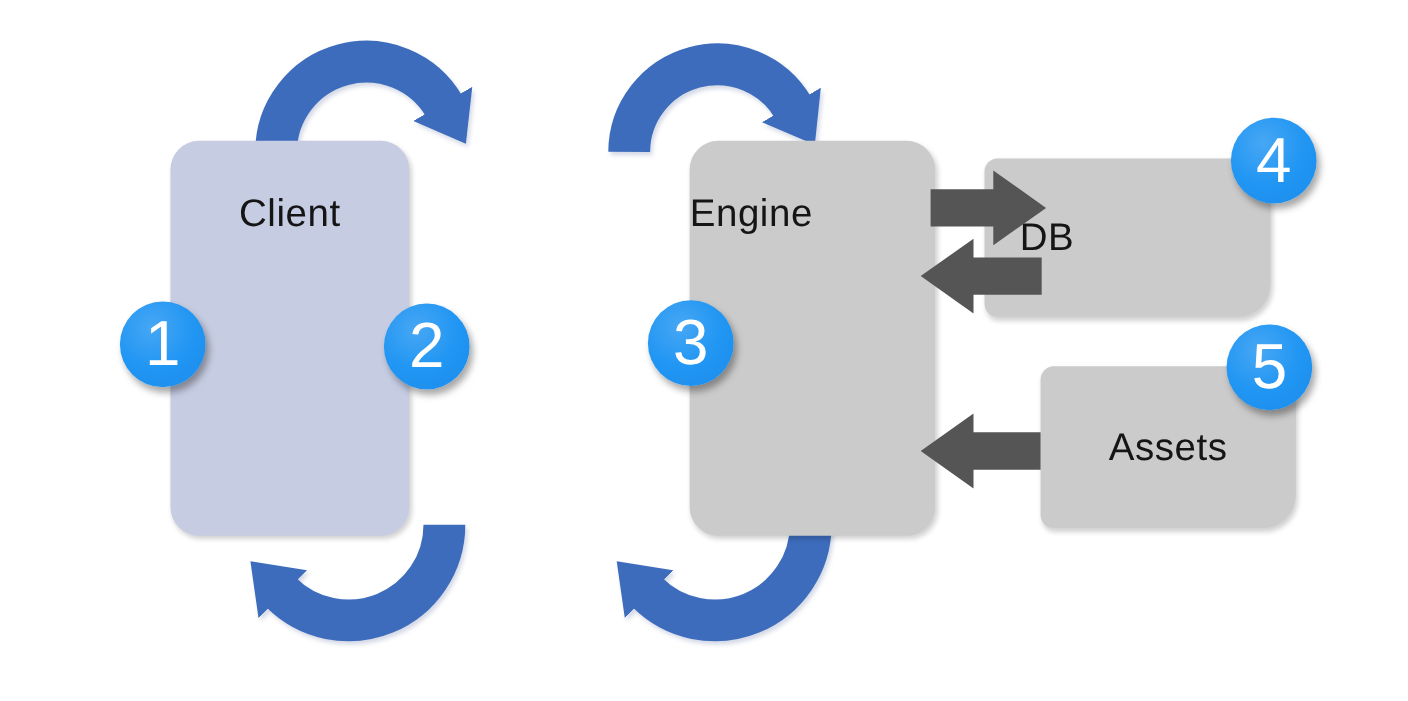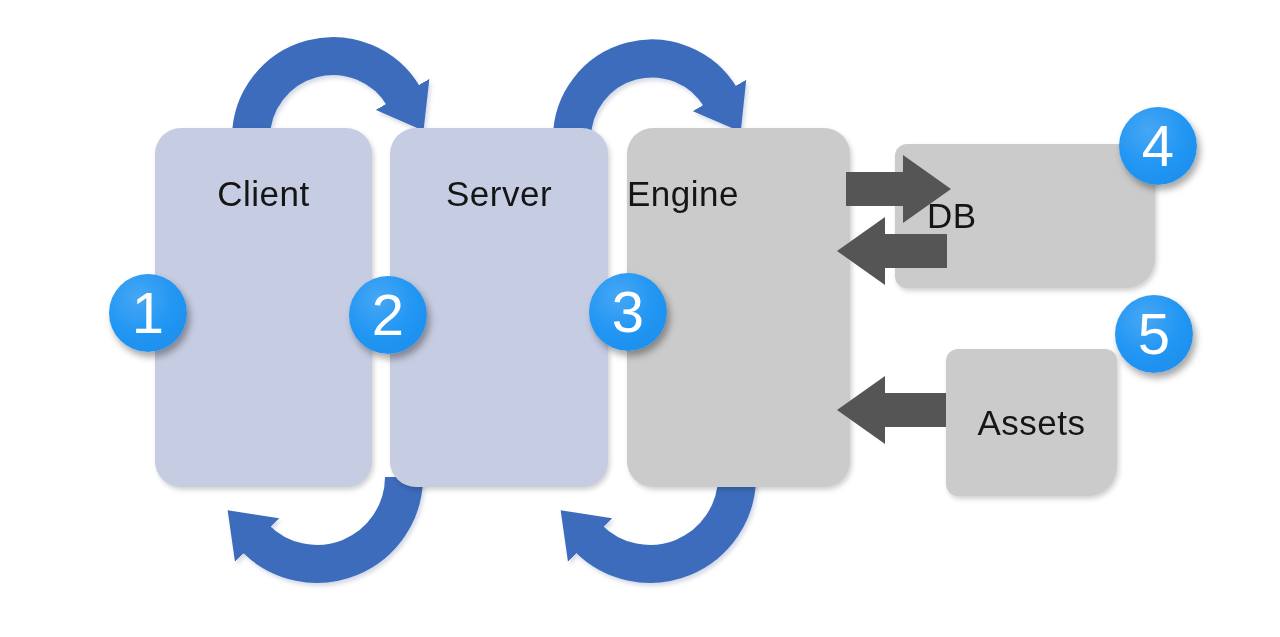--- a/index.html
+++ b/index.html
@@ -31,23 +31,23 @@
   .node.server{left:390px;top:128px;width:218px;height:359px;text-align:center;}
   .node.engine{left:627px;top:128px;width:223px;height:359px;border-radius:26px;}
   .node.client .label,.node.server .label,.node.engine .label{margin-top:46px;}
   .node.db{
     left:895px;top:144px;width:260px;height:144px;
     border-radius:12px 12px 30px 12px;
     display:flex;align-items:center;
   }
   .node.db .label{margin-left:32px;}
   .node.assets{
-    left:946px;top:333px;width:171px;height:147px;
+    left:946px;top:333px;width:232px;height:147px;
     border-radius:12px 12px 30px 12px;
-    display:flex;align-items:center;justify-content:center;margin-top:16px;
+    display:flex;align-items:center;justify-content:center;
   }
   .badge{
     position:absolute;
     z-index:4;
     width:78px;height:78px;
     border-radius:50%;
     background:radial-gradient(circle at 38% 30%, #47a7f4 0%, #2196f3 50%, #1c8beb 100%);
     box-shadow:3px 5px 7px rgba(0,0,0,0.35);
     color:#ffffff;
     font-size:58px;
@@ -77,23 +77,20 @@
       <path class="arcpath" d="M 251 138 A 82 82 0 0 1 404 97" marker-end="url(#headBlue)"></path>
       <path class="arcpath" d="M 572 138 A 80 80 0 0 1 721 98" marker-end="url(#headBlue)"></path>
       <path class="arcpath" d="M 404 477 A 87 87 0 0 1 255 538" marker-end="url(#headBlue)"></path>
       <path class="arcpath" d="M 737 477 A 87 87 0 0 1 588 538" marker-end="url(#headBlue)"></path>
     </g>
   </svg>
 
   <div class="node blue client">
     <span class="label">Client</span>
   </div>
-  <div class="node blue server">
-    <span class="label">Server</span>
-  </div>
   <div class="node gray engine">
     <span class="label">Engine</span>
   </div>
   <div class="node gray db">
     <span class="label">DB</span>
   </div>
   <div class="node gray assets">
     <span class="label">Assets</span>
   </div>
 

